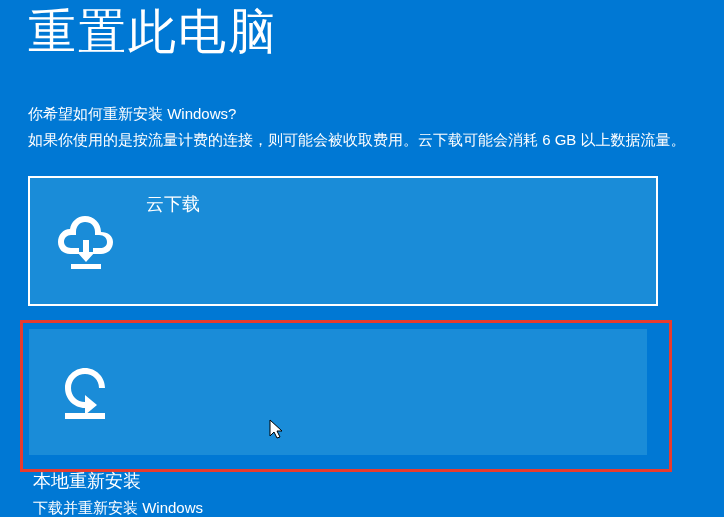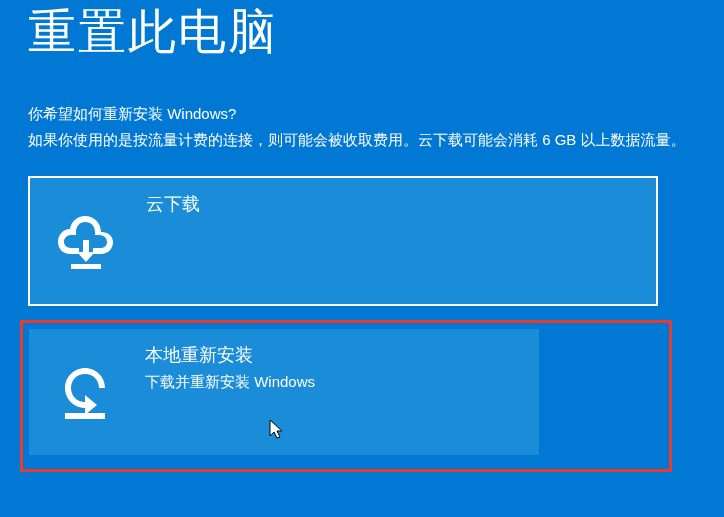--- a/index.html
+++ b/index.html
@@ -44,22 +44,23 @@
     }
     .highlight-box {
       border: 3px solid #e83b2e;
       padding: 6px;
       width: 652px;
       margin-left: -8px;
     }
     .option.opt2 {
       border: none;
       margin-bottom: 8px;
-      width: 510px;
+      width: 618px;
       height: 126px;
+      flex-direction: column;
     }
     .icon-box {
       width: 112px;
       height: 100%;
       display: flex;
       align-items: center;
       justify-content: center;
       flex-shrink: 0;
     }
     .text-box {

